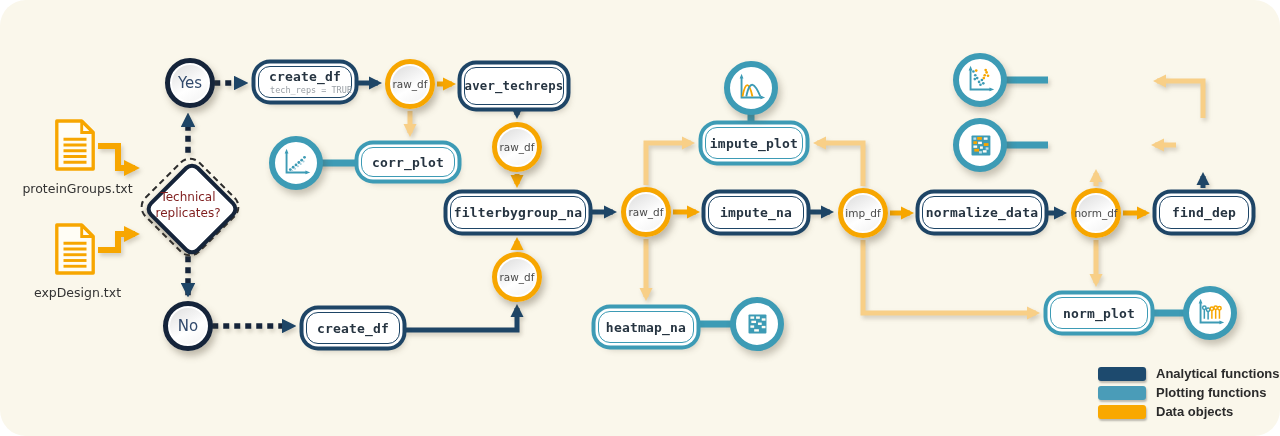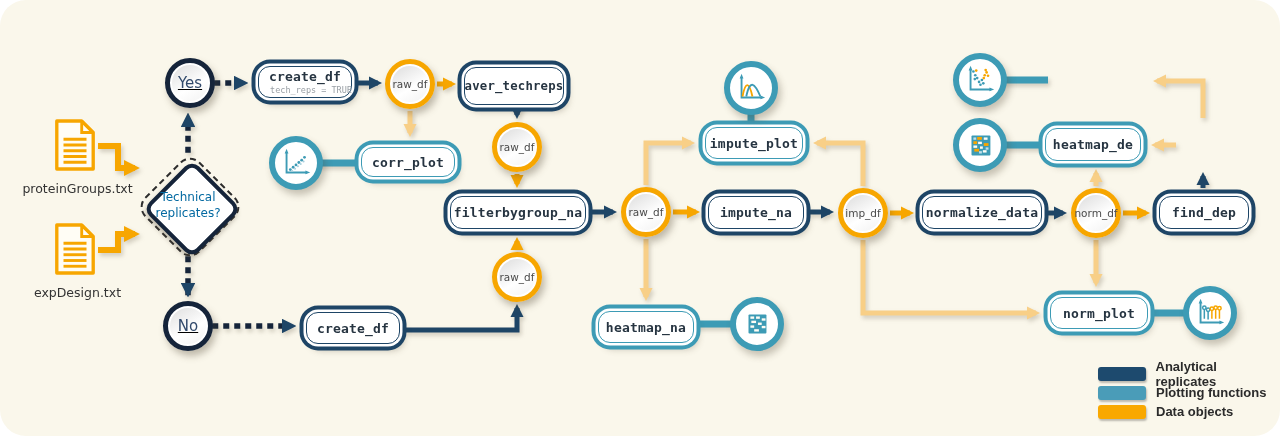--- a/index.html
+++ b/index.html
@@ -30,31 +30,31 @@
   .pill-label.sm{font-size:12.3px;}
   .pill-param{font:500 8.5px "DejaVu Sans Mono",monospace;color:#9aa0a6;
     margin-top:1px;white-space:nowrap;margin-left:12px;}
   .circle{border-radius:50%;display:flex;align-items:center;justify-content:center;}
   .dcircle{border:5px solid var(--orange);
     background:linear-gradient(150deg,#d9d9d9,#ffffff 58%,#f0f0f0);
     box-shadow:inset 0 0 0 2px #fff,3px 5px 7px rgba(80,70,50,.35);}
   .dlabel{font:10.5px "DejaVu Sans",sans-serif;color:#4a4a4a;}
   .endcircle{border:5.5px solid var(--dark);
     background:linear-gradient(150deg,#dcdcdc,#ffffff 58%,#f0f0f0);
-    box-shadow:inset 0 0 0 2px #fff,3px 5px 7px rgba(80,70,50,.35);text-decoration:underline;}
+    box-shadow:inset 0 0 0 2px #fff,3px 5px 7px rgba(80,70,50,.35);}
   .endlabel{font:15px "DejaVu Sans",sans-serif;color:#31496b;}
   .iconcircle{border:6px solid var(--teal);background:#fff;
     box-shadow:inset 0 0 0 2px #fff,3px 5px 7px rgba(80,70,50,.30);}
   .diamond-outer{position:absolute;border:2px dashed #2e2e2e;border-radius:14px;
     transform:rotate(45deg);}
   .diamond-inner{position:absolute;border:4px solid var(--dark);border-radius:10px;
     background:#fff;transform:rotate(45deg);
     box-shadow:2px 3px 5px rgba(80,70,50,.35);}
   .diamond-text{position:absolute;text-align:center;font:12px "DejaVu Sans",sans-serif;
-    color:#0369a1;line-height:1.3;}
+    color:#7f1d1d;line-height:1.3;}
   .filelabel{position:absolute;text-align:center;font:12.5px "DejaVu Sans",sans-serif;
     color:#333;}
   .legend{position:absolute;left:1098px;top:366px;}
   .legend-row{display:flex;align-items:center;margin-bottom:4px;height:15px;}
   .swatch{width:48px;height:14px;border-radius:3px;box-shadow:1px 2px 2px rgba(0,0,0,.25);}
   .legend-label{margin-left:10px;font:bold 13px "Liberation Sans",sans-serif;color:#2b2b2b;}
 </style>
 </head>
 <body>
 
@@ -188,23 +188,20 @@
 
   <div class="node pill plot" style="left:361px;top:147px;width:94px;height:30px">
     <div class="pill-label">corr_plot</div>
   </div>
   <div class="node pill plot" style="left:705px;top:127px;width:98px;height:32px">
     <div class="pill-label">impute_plot</div>
   </div>
   <div class="node pill plot" style="left:598px;top:311px;width:96px;height:32px">
     <div class="pill-label">heatmap_na</div>
   </div>
-  <div class="node pill plot" style="left:1045px;top:128px;width:96px;height:33px">
-    <div class="pill-label">heatmap_de</div>
-  </div>
   <div class="node pill plot" style="left:1050px;top:297px;width:98px;height:32px">
     <div class="pill-label">norm_plot</div>
   </div>
 
   <div class="node circle dcircle" style="left:385px;top:59px;width:50px;height:50px">
     <span class="dlabel">raw_df</span>
     </div>
   <div class="node circle dcircle" style="left:492px;top:122px;width:50px;height:50px">
     <span class="dlabel">raw_df</span>
     </div>
@@ -337,21 +334,21 @@
           <circle cx="20" cy="13.5" r="1.8"></circle>
           <circle cx="24" cy="12.5" r="1.8"></circle>
           <circle cx="28" cy="13" r="1.8"></circle>
         </g>
     </svg>
   </div>
 
   <div class="legend">
     <div class="legend-row">
       <span class="swatch" style="background-color: rgb(29, 74, 110);"></span>
-      <span class="legend-label">Analytical replicates</span>
+      <span class="legend-label">Analytical functions</span>
     </div>
     <div class="legend-row">
       <span class="swatch" style="background-color: rgb(74, 156, 184);"></span>
       <span class="legend-label">Plotting functions</span>
     </div>
     <div class="legend-row">
       <span class="swatch" style="background-color: rgb(249, 168, 0);"></span>
       <span class="legend-label">Data objects</span>
     </div>
   </div>

